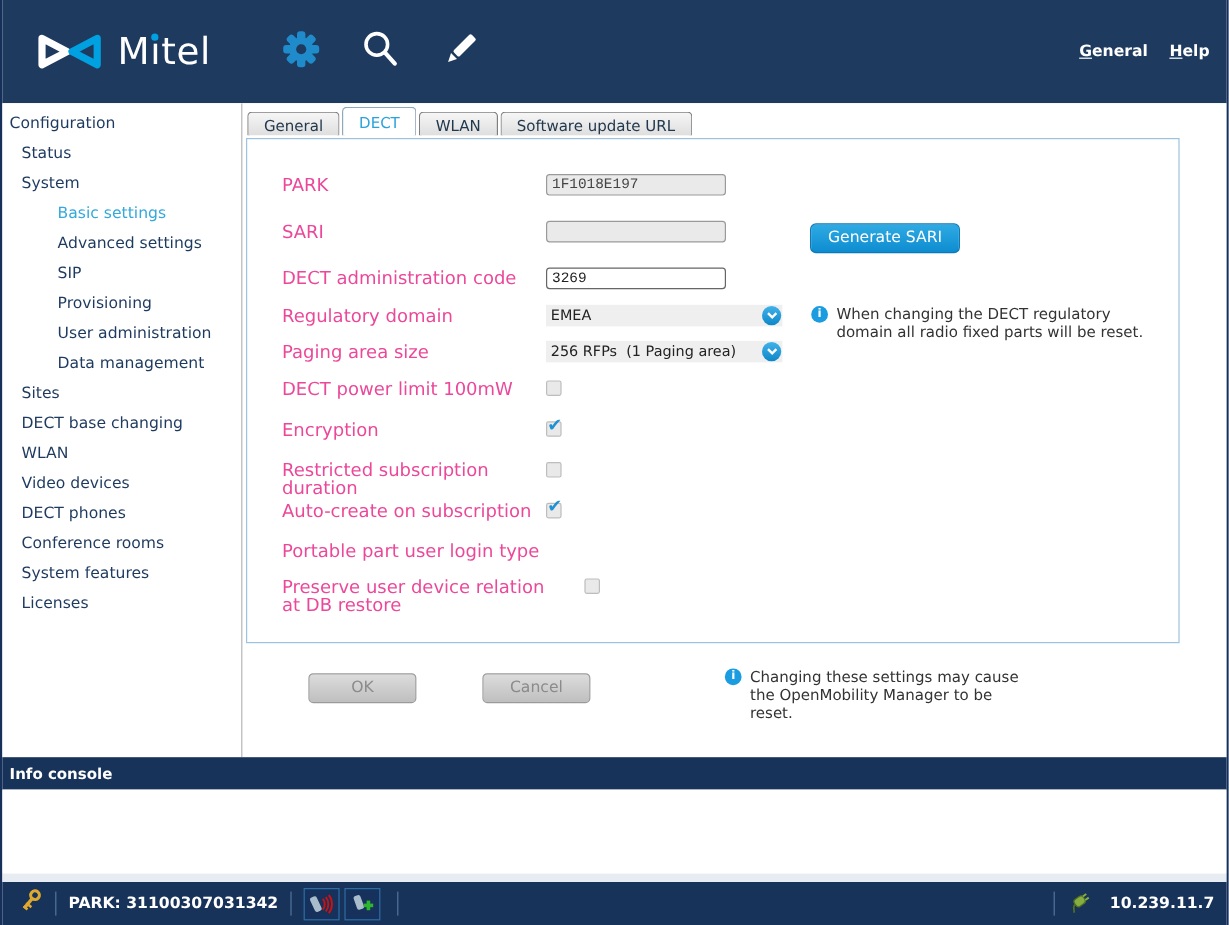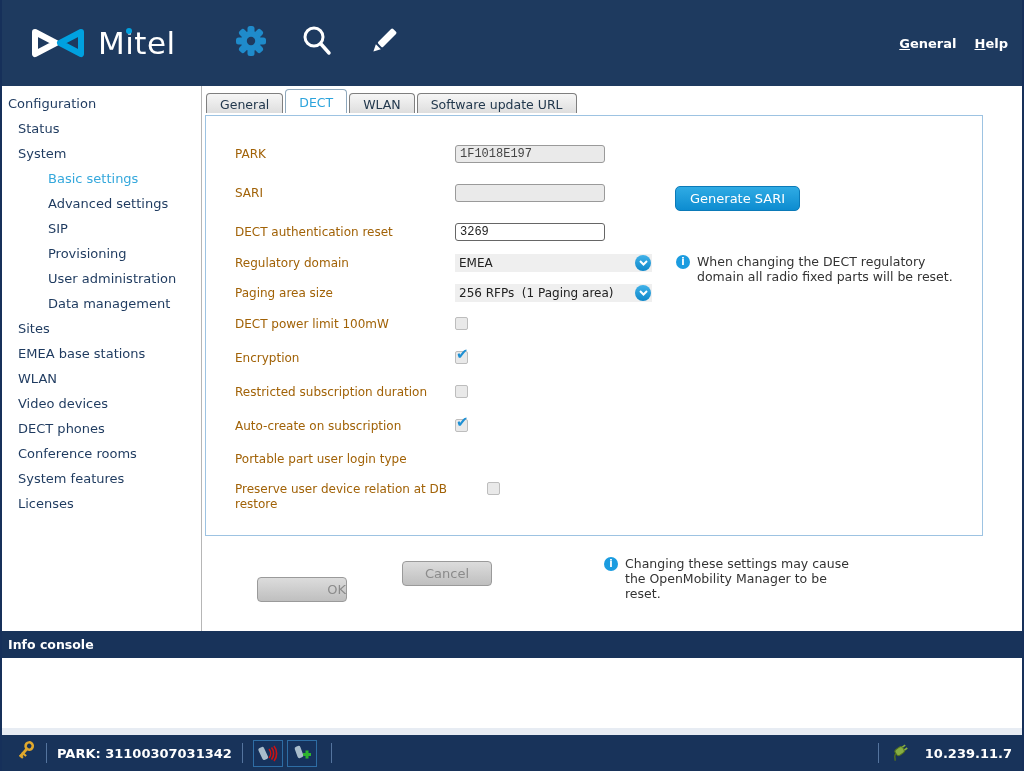--- a/index.html
+++ b/index.html
@@ -29,21 +29,21 @@
   .content { flex:1; position:relative; }
   .tabstrip { position:absolute; top:3px; left:4px; display:flex; align-items:flex-end; gap:2px; }
   .tab { height:20px; padding:2px 13px 0 13px; font-size:12.5px; color:#22384d;
          background:linear-gradient(#f6f6f6,#dedede); border:1px solid #7f7f7f; border-bottom:none;
          border-radius:4px 4px 0 0; cursor:pointer; line-height:18px; }
   .tab.active { height:24px; background:#fff; color:#2aa3dc; line-height:22px; position:relative; z-index:2;
                 border-color:#8fa8bc; box-shadow:0 2px 0 #fff; }
 
   .panel { position:absolute; top:29px; left:3px; width:778px; height:421px; border:1px solid #9dc3e2; background:#fff; }
   .frow { position:absolute; left:29px; display:flex; align-items:flex-start; }
-  .flabel { width:220px; font-size:12px; color:#a16207; line-height:15px; padding-top:2px; }
+  .flabel { width:220px; font-size:15px; color:#ec4899; line-height:15px; padding-top:2px; }
   .tinput { width:150px; height:18px; border:1px solid #777; border-radius:3px; font-size:12px;
             padding:0 4px; color:#222; font-family:Liberation Mono, monospace; }
   .tinput[readonly] { background:#eaeaea; border-color:#9a9a9a; color:#444; }
   .ddown { width:197px; height:18px; background:#efefef; position:relative; display:flex; align-items:center; cursor:pointer; }
   .ddown .dval { font-size:12px; color:#222; padding-left:4px; white-space:pre; }
   .dcircle { position:absolute; right:1px; top:1px; width:16px; height:16px; border-radius:50%;
              background:linear-gradient(#41b2e9,#0e87c9); display:flex; align-items:center; justify-content:center; }
   .cb { width:13px; height:13px; background:#e9e9e9; border:1px solid #bdbdbd; border-radius:2px;
         position:relative; cursor:pointer; margin-top:2px; }
   .cb.checked::after { content:"✔"; position:absolute; left:0px; top:-7px; font-size:15px; font-weight:bold; color:#1e90d4; }
@@ -53,21 +53,21 @@
              font-family:"DejaVu Sans","Liberation Sans",sans-serif; }
   .note { display:flex; gap:7px; }
   .note1 { position:absolute; left:470px; top:138px; width:300px; }
   .info-i { width:14px; height:14px; border-radius:50%; background:#1b9ce0; color:#fff; font-size:10px; font-weight:bold;
             text-align:center; line-height:14px; flex-shrink:0; margin-top:1px; font-style:normal; }
   .note-text { font-size:12.5px; color:#333; line-height:15px; }
 
   .action-btn { position:absolute; width:90px; height:25px; background:linear-gradient(#dcdcdc,#bfbfbf);
                 border:1px solid #9a9a9a; border-radius:4px; color:#8b8b8b; font-size:13px; cursor:pointer;
                 font-family:"DejaVu Sans","Liberation Sans",sans-serif; }
-  .ok-btn { left:55px; top:491px;text-align:right; }
+  .ok-btn { left:55px; top:475px; }
   .cancel-btn { left:200px; top:475px; }
   .note2 { position:absolute; left:402px; top:470px; width:260px; }
 
   
   .info-bar { height:27px; background:#18335a; color:#fff; font-size:12.5px; font-weight:bold;
               display:flex; align-items:center; padding-left:6px; flex-shrink:0; }
   .console { height:70px; background:#fff; flex-shrink:0; }
   .console-strip { height:7px; background:#e7ecf3; flex-shrink:0; }
   .status-bar { height:36px; background:#18335a; display:flex; align-items:center; flex-shrink:0; color:#fff; }
   .sdiv { width:1px; height:20px; background:#54749e; margin:0 10px; }
@@ -130,21 +130,21 @@
         <div class="nav-item lvl0">Configuration</div>
         <div class="nav-item lvl1">Status</div>
         <div class="nav-item lvl1">System</div>
         <div class="nav-item lvl2 active">Basic settings</div>
         <div class="nav-item lvl2">Advanced settings</div>
         <div class="nav-item lvl2">SIP</div>
         <div class="nav-item lvl2">Provisioning</div>
         <div class="nav-item lvl2">User administration</div>
         <div class="nav-item lvl2">Data management</div>
         <div class="nav-item lvl1">Sites</div>
-        <div class="nav-item lvl1">EMEA base stations</div>
+        <div class="nav-item lvl1">DECT base changing</div>
         <div class="nav-item lvl1">WLAN</div>
         <div class="nav-item lvl1">Video devices</div>
         <div class="nav-item lvl1">DECT phones</div>
         <div class="nav-item lvl1">Conference rooms</div>
         <div class="nav-item lvl1">System features</div>
         <div class="nav-item lvl1">Licenses</div>
       </div>
 
     <div class="content">
       <div class="tabstrip">
@@ -160,21 +160,21 @@
           <span class="flabel">PARK</span>
           <input class="tinput" readonly="" value="1F1018E197" style="">
         </div>
 
         <div class="frow" style="top:68px;">
           <span class="flabel">SARI</span>
           <input class="tinput" readonly="" value="" style="">
         </div>
 
         <div class="frow" style="top:107px;">
-          <span class="flabel">DECT authentication reset</span>
+          <span class="flabel">DECT administration code</span>
           <input class="tinput" style="background: rgb(255, 255, 255); border-color: rgb(102, 102, 102);" value="3269">
         </div>
 
         <div class="frow" style="top:138px;">
           <span class="flabel">Regulatory domain</span>
           <div class="ddown">
             <span class="dval">EMEA</span>
             <span class="dcircle">
                 <svg width="9" height="6">
                   <polyline points="1,1 4.5,4.5 8,1" stroke="#fff" stroke-width="2" fill="none"></polyline>

